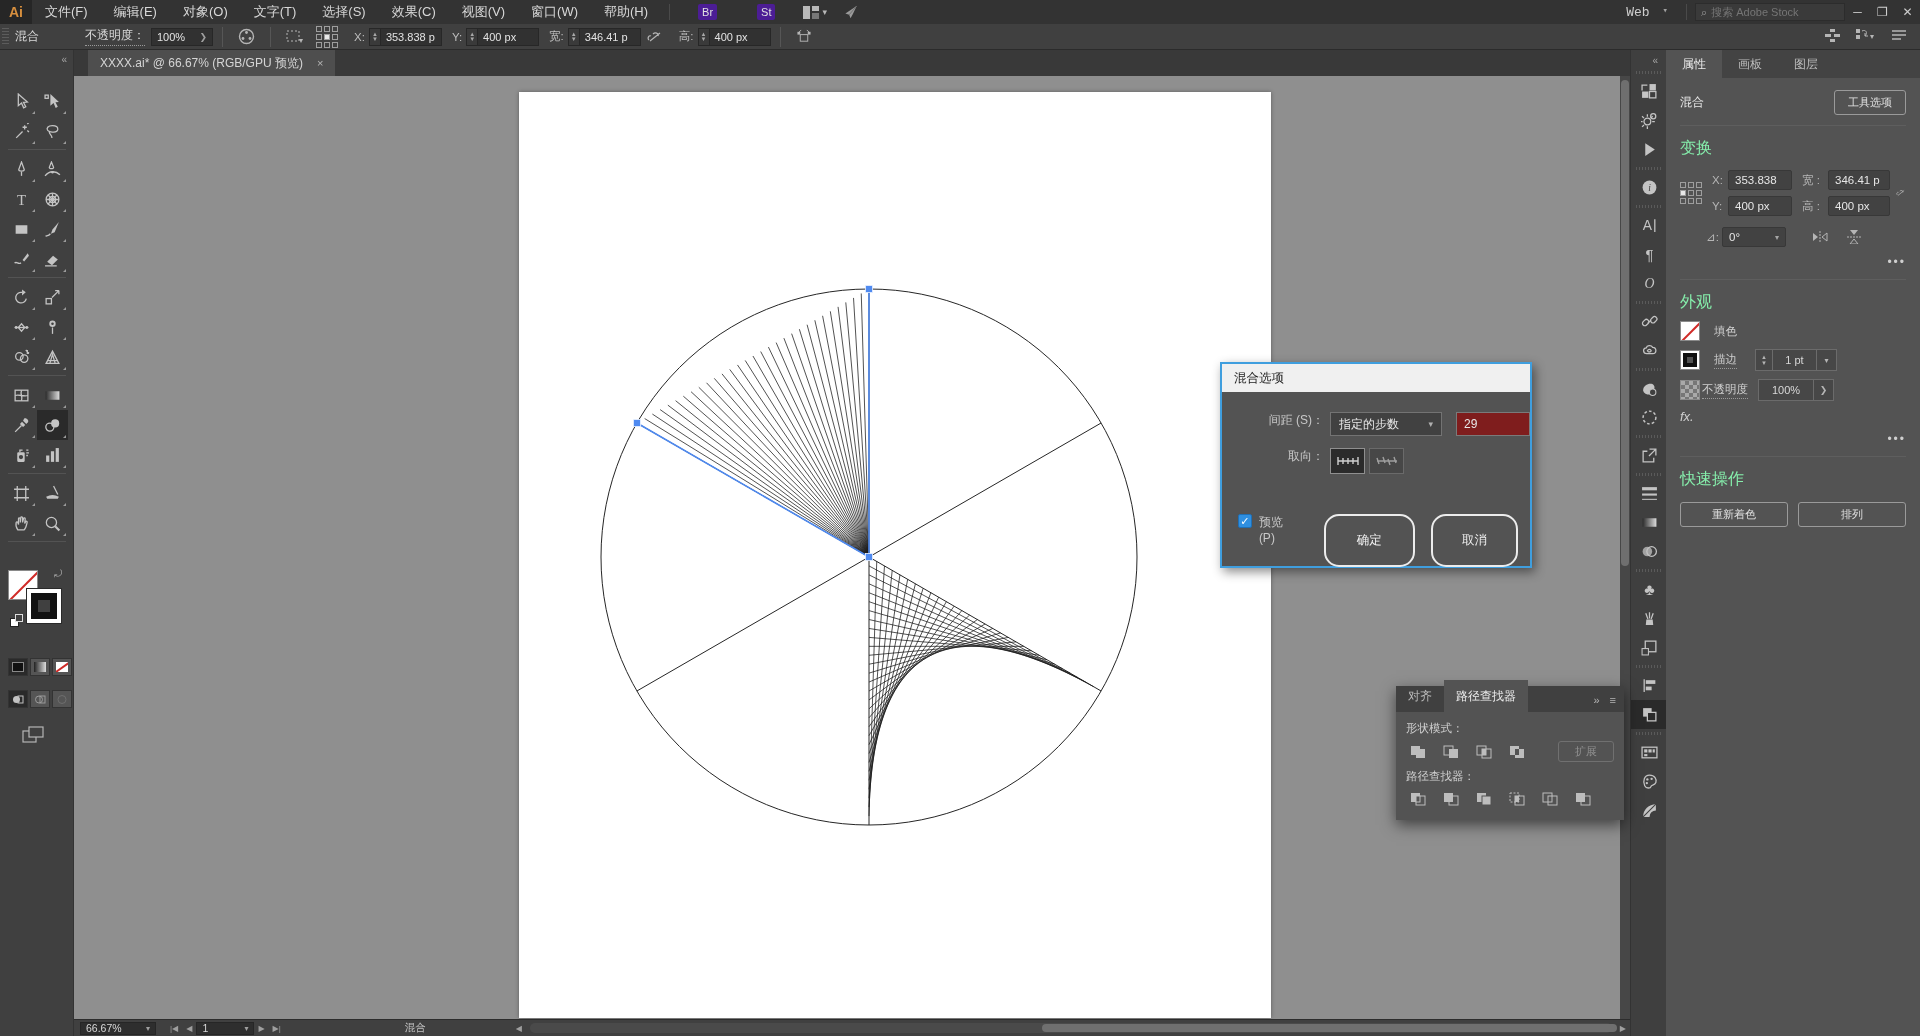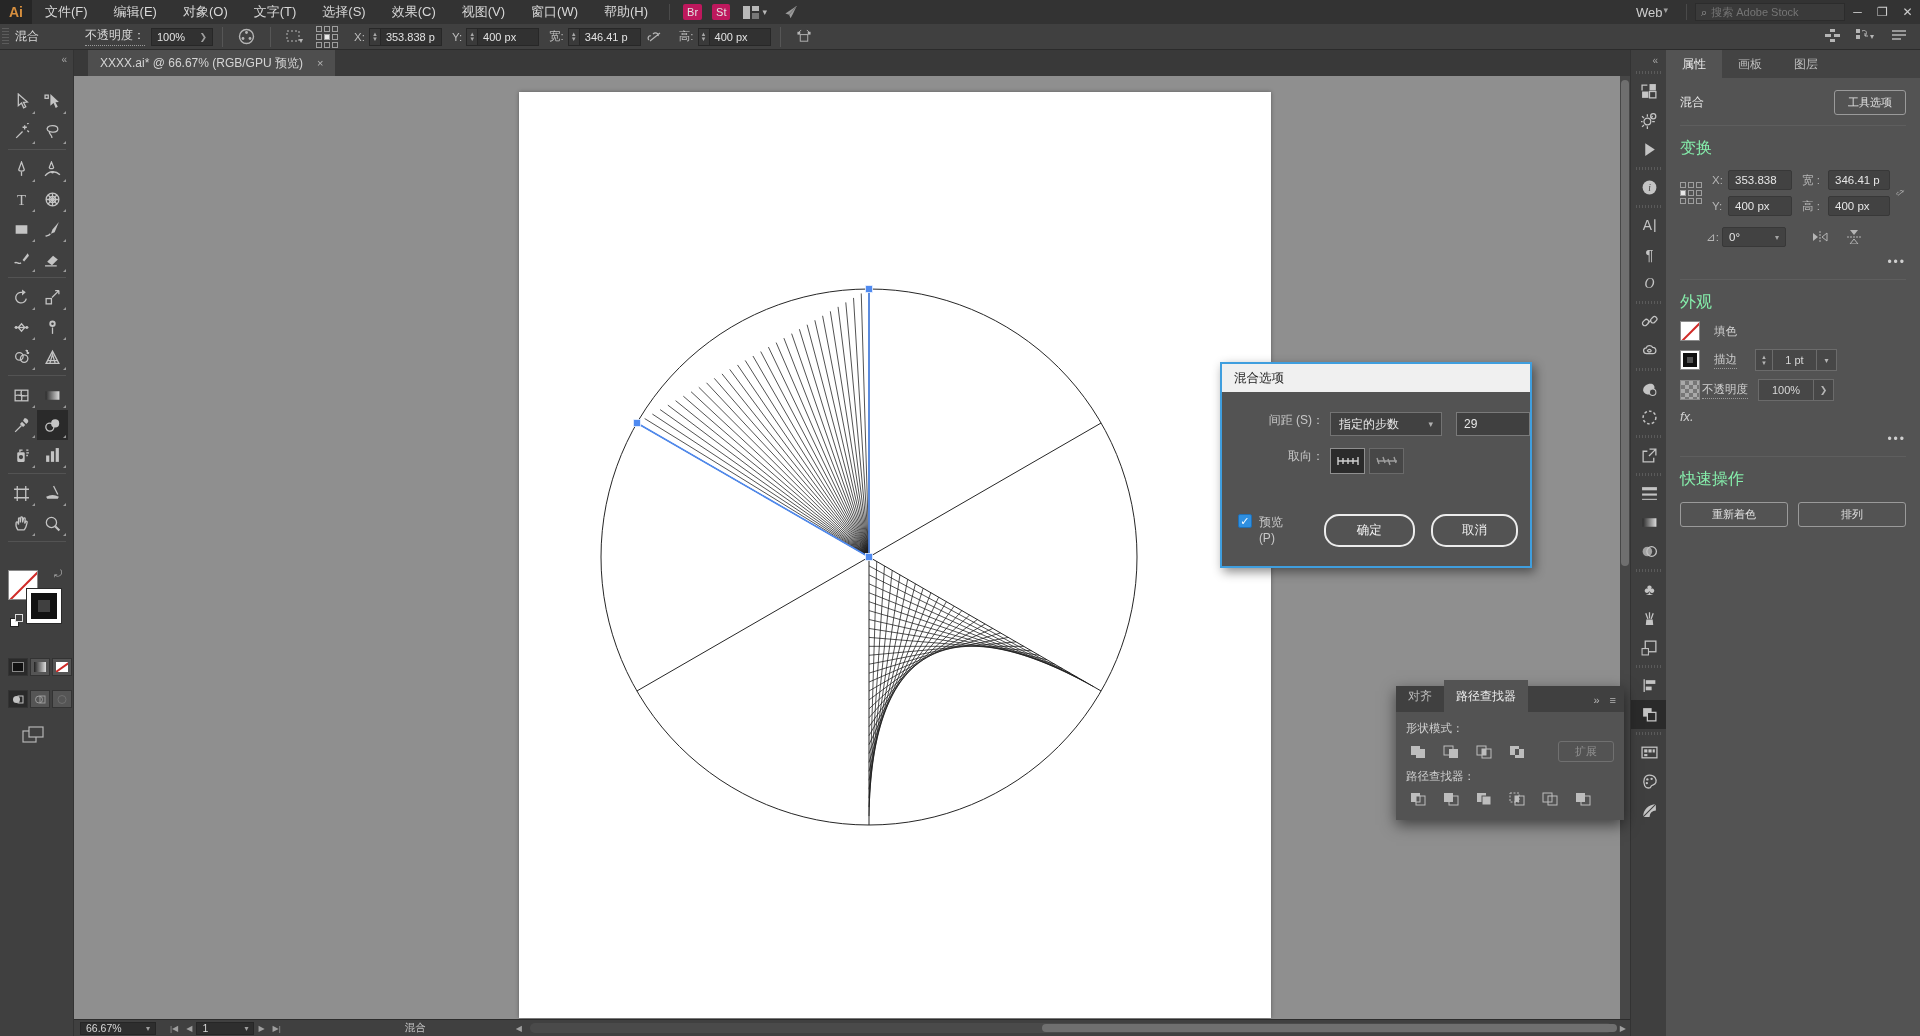--- a/index.html
+++ b/index.html
@@ -6,25 +6,25 @@
   html,body { width:1920px; height:1036px; overflow:hidden; background:#535353;
     font-family:"Liberation Sans","DejaVu Sans",sans-serif; }
 
   
   #menubar { position:absolute; left:0; top:0; width:1920px; height:24px; background:#333333;
     display:flex; align-items:center; color:#d8d8d8; font-size:13px; z-index:50; }
   #ai-logo { width:32px; height:24px; background:#262626; color:#d78f3e; font-weight:bold;
     display:flex; align-items:center; justify-content:center; font-size:14px; }
   .menu-item { padding:0 13px; height:24px; line-height:24px; cursor:default; }
   .mb-sep { width:1px; height:16px; background:#4a4a4a; margin:0 8px; }
-  .badge { background:#be185d; color:#e2e2e2; font-size:11px; border-radius:2px;
-    padding:2px 4px; margin:0 5px; line-height:12px; }
+  .badge { background:#4c1d95; color:#e2e2e2; font-size:11px; border-radius:2px;
+    padding:2px 4px; margin:0 20px; line-height:12px; }
   .mb-icon { color:#b9b9b9; margin:0 8px; display:flex; align-items:center; gap:3px; }
   #mb-right { margin-left:auto; display:flex; align-items:center; }
-  #workspace-switch { display:flex; gap:1px; color:#cfcfcf; padding:0 10px; }
+  #workspace-switch { display:flex; gap:13px; color:#cfcfcf; padding:0 10px;font-family:Liberation Mono, monospace; }
   #stock-search { width:150px; height:18px; background:#3a3a3a; border:1px solid #2c2c2c;
     display:flex; align-items:center; gap:4px; padding:0 5px; color:#9a9a9a; font-size:11px; }
   #stock-search input { background:transparent; border:none; outline:none; color:#bdbdbd;
     font-size:11px; width:118px; font-family:inherit; }
   .win-btn { width:25px; height:24px; display:flex; align-items:center; justify-content:center;
     color:#cfcfcf; font-size:12px; }
 
   
   #optionsbar { position:absolute; left:0; top:24px; width:1920px; height:26px; background:#404040;
     border-bottom:1px solid #2b2b2b; display:flex; align-items:center; color:#c9c9c9;
@@ -148,27 +148,27 @@
 
   
   #dlg { position:absolute; left:1220px; top:362px; width:312px; height:206px; border:2px solid #3f9ede;
     background:#535353; box-shadow:3px 4px 10px rgba(0,0,0,.45); z-index:70; }
   #dlg-title { height:28px; background:#f0f0f0; color:#1c1c1c; font-size:12.5px;
     display:flex; align-items:center; padding:0 12px; }
   .dlg-row { position:absolute; display:flex; align-items:flex-start; color:#c8c8c8; font-size:12px; }
   .dlg-select { width:112px; height:24px; background:#414141; border:1px solid #737373; color:#e8e8e8;
     display:flex; align-items:center; padding:0 8px; font-size:12px; }
   .dlg-select .chev { margin-left:auto; color:#b0b0b0; font-size:9px; }
-  #dlg-steps { width:74px; height:24px; background:#404040; border:1px solid #7a7a7a; color:#e8e8e8;
+  #dlg-steps { width:74px; height:24px; background:#7f1d1d; border:1px solid #7a7a7a; color:#e8e8e8;
     font-size:12px; padding:0 7px; outline:none; font-family:inherit; }
   .orient-btn { width:35px; height:26px; background:#474747; border:1px solid #6a6a6a;
     display:flex; align-items:center; justify-content:center; }
   .orient-btn.on { background:#2b2b2b; border-color:#8f8f8f; }
   .pill { border:2px solid #ececec; border-radius:15px; color:#f0f0f0; font-size:12.5px;
-    padding:6px 0; text-align:center; background:transparent; }
+    padding:16px 0; text-align:center; background:transparent; }
   #dlg-check { width:14px; height:14px; background:#2f8fe0; border:1px solid #1f6fb5; border-radius:2px;
     color:#fff; font-size:11px; line-height:13px; text-align:center; margin-right:7px; }
 </style>
 </head>
 <body>
 
 <div id="menubar">
   <div id="ai-logo">Ai</div>
   <div id="menus" style="display: flex;">
       <div class="menu-item">文件(F)</div>

